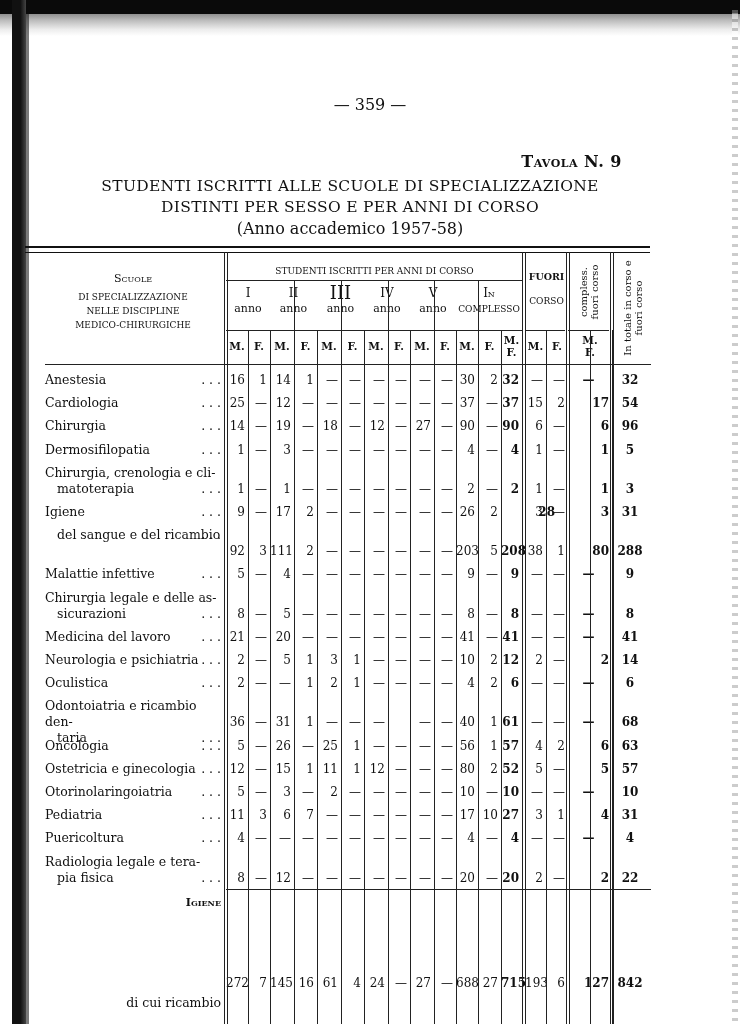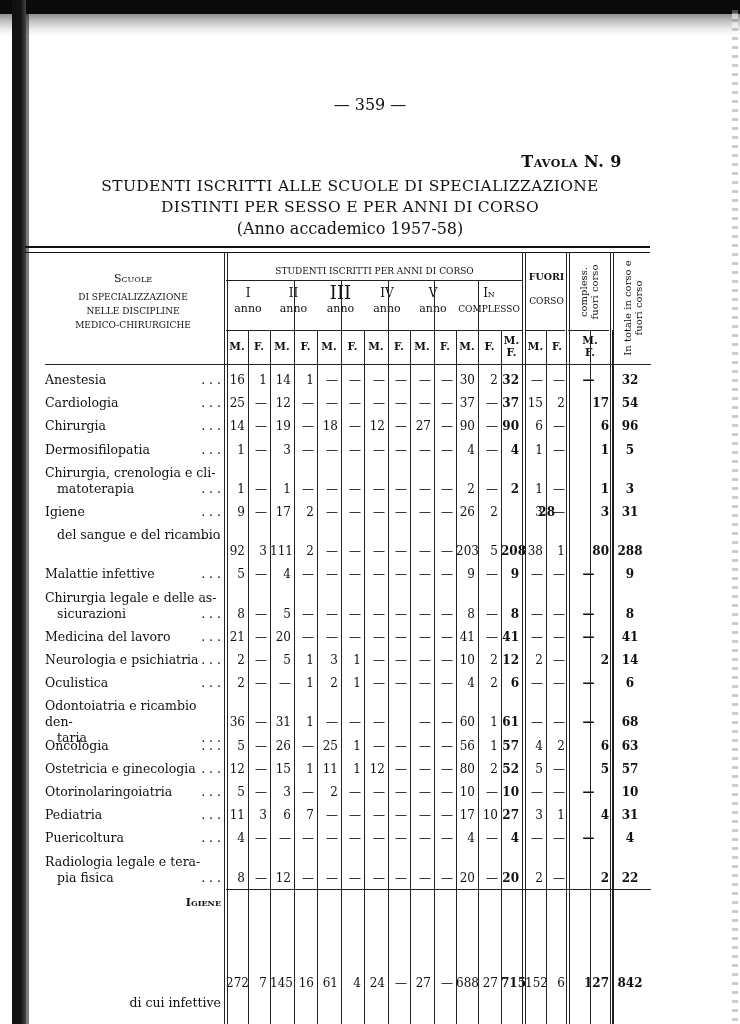--- a/index.html
+++ b/index.html
@@ -352,21 +352,21 @@
     <div class="cell" style="left:181px;top:468.39999999999986px;width:19px;">36</div>
     <div class="cell" style="left:203px;top:468.39999999999986px;width:19px;">—</div>
     <div class="cell" style="left:225px;top:468.39999999999986px;width:21px;">31</div>
     <div class="cell" style="left:249px;top:468.39999999999986px;width:20px;">1</div>
     <div class="cell" style="left:272px;top:468.39999999999986px;width:21px;">—</div>
     <div class="cell" style="left:296px;top:468.39999999999986px;width:20px;">—</div>
     <div class="cell" style="left:319px;top:468.39999999999986px;width:21px;">—</div>
     <div class="cell" style="left:343px;top:468.39999999999986px;width:19px;"></div>
     <div class="cell" style="left:365px;top:468.39999999999986px;width:21px;">—</div>
     <div class="cell" style="left:389px;top:468.39999999999986px;width:19px;">—</div>
-    <div class="cell" style="left:411px;top:468.39999999999986px;width:19px;">60</div>
+    <div class="cell" style="left:411px;top:468.39999999999986px;width:19px;">40</div>
     <div class="cell" style="left:433px;top:468.39999999999986px;width:20px;">1</div>
     <div class="cell bold" style="left:456px;top:468.39999999999986px;width:18px;">61</div>
     <div class="cell" style="left:480px;top:468.39999999999986px;width:18px;">—</div>
     <div class="cell" style="left:501px;top:468.39999999999986px;width:19px;">—</div>
     <div class="cell bold" style="left:523px;top:468.39999999999986px;width:41px;text-align:center;">—</div>
     <div class="cell bold" style="left:567px;top:468.39999999999986px;width:36px;text-align:center;">68</div>
     <div class="row-label" style="top:491.59999999999985px;">
       <div style="padding-left: 0px;">Oncologia<span class="dots">.   .   .</span></div>
     </div>
     <div class="cell" style="left:181px;top:491.59999999999985px;width:19px;">5</div>
@@ -494,25 +494,25 @@
     <div class="cell" style="left:249px;top:728.8000000000001px;width:20px;">16</div>
     <div class="cell" style="left:272px;top:728.8000000000001px;width:21px;">61</div>
     <div class="cell" style="left:296px;top:728.8000000000001px;width:20px;">4</div>
     <div class="cell" style="left:319px;top:728.8000000000001px;width:21px;">24</div>
     <div class="cell" style="left:343px;top:728.8000000000001px;width:19px;">—</div>
     <div class="cell" style="left:365px;top:728.8000000000001px;width:21px;">27</div>
     <div class="cell" style="left:389px;top:728.8000000000001px;width:19px;">—</div>
     <div class="cell" style="left:411px;top:728.8000000000001px;width:19px;">688</div>
     <div class="cell" style="left:433px;top:728.8000000000001px;width:20px;">27</div>
     <div class="cell bold" style="left:456px;top:728.8000000000001px;width:18px;">715</div>
-    <div class="cell" style="left:480px;top:728.8000000000001px;width:18px;">152</div>
+    <div class="cell" style="left:480px;top:728.8000000000001px;width:18px;">193</div>
     <div class="cell" style="left:501px;top:728.8000000000001px;width:19px;">6</div>
     <div class="cell bold" style="left:523px;top:728.8000000000001px;width:41px;">127</div>
     <div class="cell bold" style="left:567px;top:728.8000000000001px;width:36px;text-align:center;">842</div>
-    <div class="row-label" style="top: 749px; text-align: right;">di cui infettive</div>
+    <div class="row-label" style="top: 749px; text-align: right;">di cui ricambio</div>
     <div class="v" style="left: 203px; top: 84px; height: 926.2px;"></div>
     <div class="v" style="left: 225px; top: 84px; height: 926.2px;"></div>
     <div class="v" style="left: 249px; top: 34px; height: 976.2px;"></div>
     <div class="v" style="left: 272px; top: 84px; height: 926.2px;"></div>
     <div class="v" style="left: 296px; top: 34px; height: 976.2px;"></div>
     <div class="v" style="left: 319px; top: 84px; height: 926.2px;"></div>
     <div class="v" style="left: 343px; top: 34px; height: 976.2px;"></div>
     <div class="v" style="left: 365px; top: 84px; height: 926.2px;"></div>
     <div class="v" style="left: 389px; top: 34px; height: 976.2px;"></div>
     <div class="v" style="left: 411px; top: 84px; height: 926.2px;"></div>

